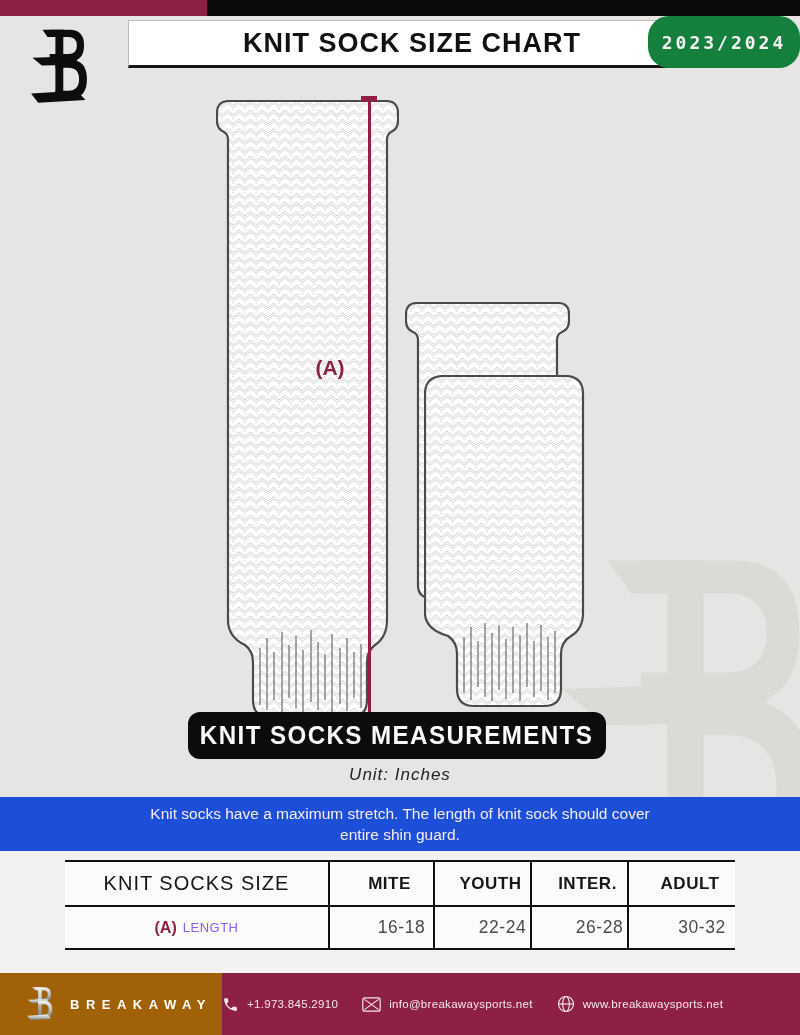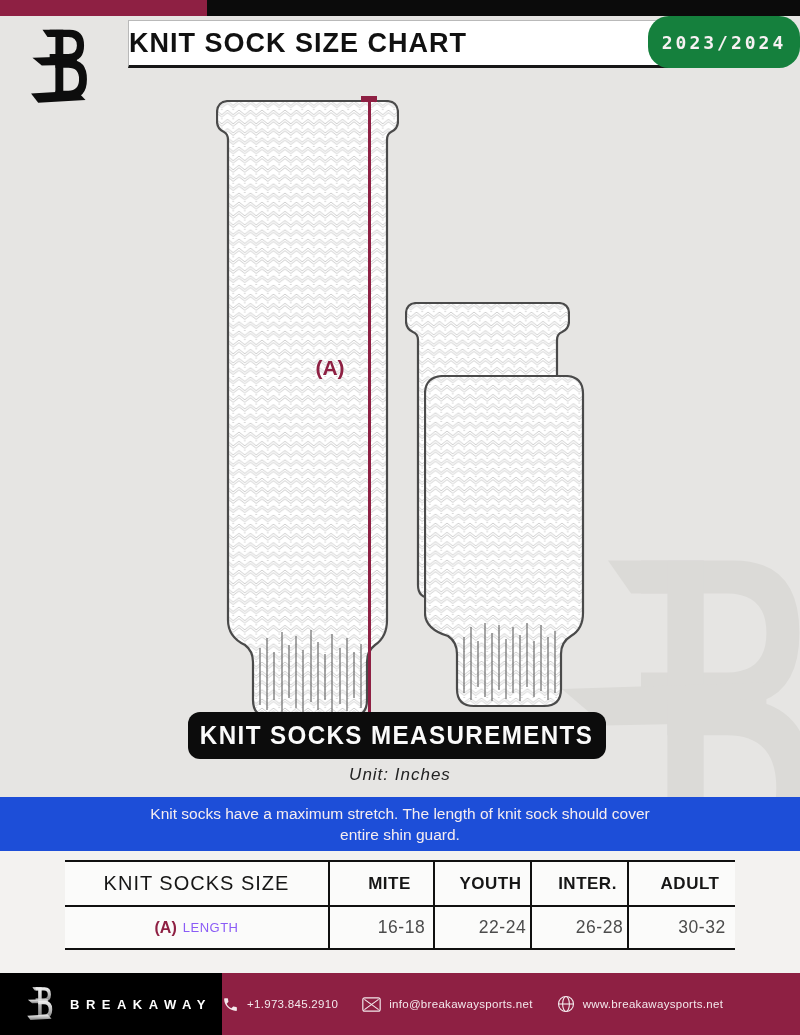--- a/index.html
+++ b/index.html
@@ -9,21 +9,21 @@
     background:#e6e5e3; font-family:"Liberation Sans", sans-serif;
   }
   
   .strip-maroon { position:absolute; left:0; top:0; width:207px; height:16px; background:#8e2043; }
   .strip-black  { position:absolute; left:207px; top:0; width:593px; height:16px; background:#0b0b0b; }
 
   
   .title-bar {
     position:absolute; left:128px; top:20px; width:568px; height:48px;
     background:#ffffff; border:1px solid #b9b9b9; border-bottom:3px solid #161616;
-    display:flex; align-items:center; 
+    display:flex; align-items:center; justify-content:center;
   }
   .title-bar span { font-size:27px; font-weight:bold; letter-spacing:1px; color:#111; }
   .year-tab {
     position:absolute; left:648px; top:16px; width:152px; height:52px; background:#15803d;
     display:flex; align-items:center; justify-content:center;border-radius:21px;
   }
   .year-tab span { font-family:"DejaVu Sans Mono", monospace; font-weight:bold; font-size:18px;
     letter-spacing:3px; color:#f7f1f3; }
   .brand-logo { position:absolute; left:26px; top:24px; width:76px; height:86px; color:#0d0d0d; }
 
@@ -69,21 +69,21 @@
   .size-table .vline { border-left:2px solid #101010; }
   .size-table .hrow { border-bottom:2px solid #101010; }
   .th-main { font-size:20px; color:#161616; letter-spacing:1px; }
   .th-size { font-size:17px; font-weight:bold; color:#161616; letter-spacing:0.5px;padding-left:16px; }
   .td-label span.key { color:#8e2043; font-weight:bold; font-size:16px; margin-right:6px; }
   .td-label span.lbl { color:#8b5cf6; font-size:13px; letter-spacing:0.5px; }
   .td-val { font-size:17.5px; color:#4c4c4c; letter-spacing:0.5px;padding-left:40px; }
 
   
   .footer { position:absolute; left:0; top:973px; width:800px; height:62px; }
-  .footer-left { position:absolute; left:0; top:0; width:222px; height:62px; background:#000000;
+  .footer-left { position:absolute; left:0; top:0; width:222px; height:62px; background:#a16207;
     display:flex; align-items:center; }
   .footer-logo { width:32px; height:40px; margin-left:26px; }
   .footer-brand { color:#fdfdfd; font-size:13px; font-weight:bold; letter-spacing:6.5px; margin-left:12px; }
   .footer-right { position:absolute; left:222px; top:0; width:578px; height:62px; background:#8e2043;
     display:flex; align-items:center; gap:24px; }
   .contact { display:flex; align-items:center; gap:8px; color:#f3e8ec; font-size:11.5px;
     letter-spacing:0.3px; text-decoration:none; }
   .contact svg { display:block; }
 </style>
 </head>

